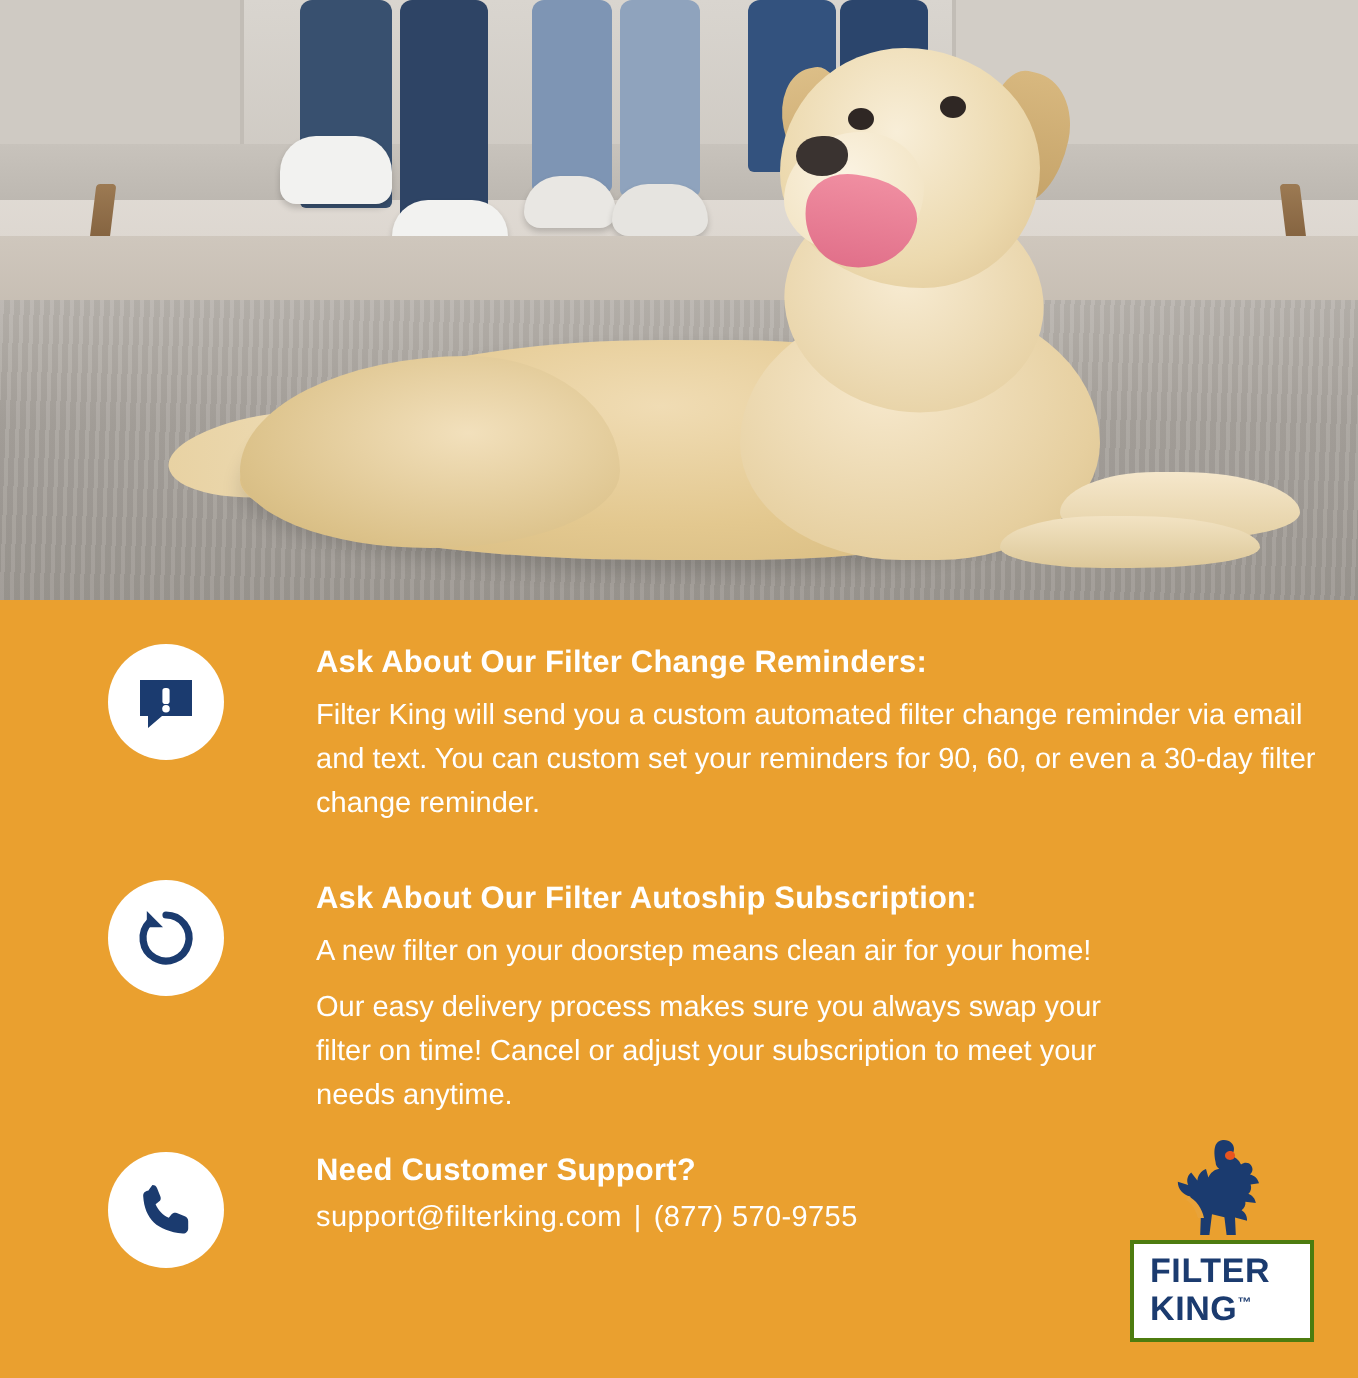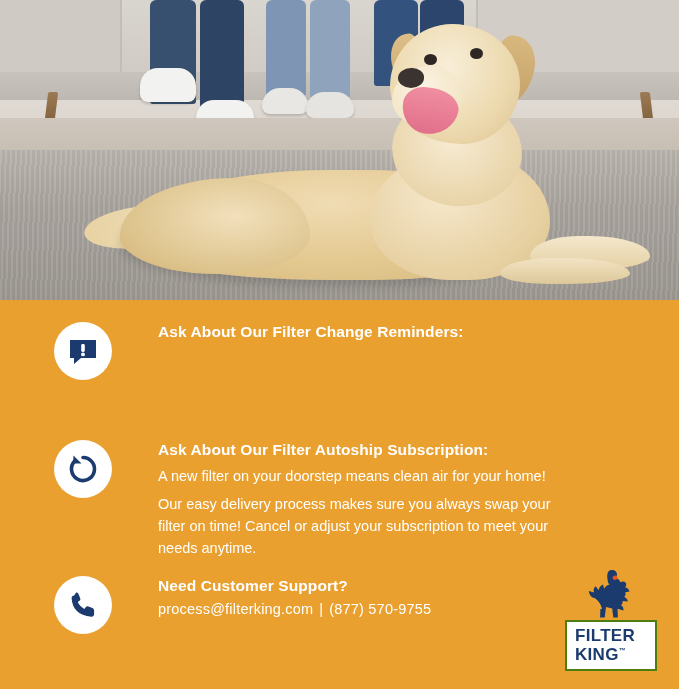--- a/index.html
+++ b/index.html
@@ -324,20 +324,21 @@
     <div class="row row-1">
       <div class="badge">
         <svg width="34" height="34" viewBox="0 0 34 34" aria-hidden="true">
           <path d="M4 6h26v18H15l-7 6v-6H4z" fill="#1b3b6f"></path>
           <rect x="15.2" y="10" width="3.6" height="8" rx="1.4" fill="#ffffff"></rect>
           <circle cx="17" cy="20.4" r="1.9" fill="#ffffff"></circle>
         </svg>
       </div>
       <div class="rtext">
         <p class="rtitle">Ask About Our Filter Change Reminders:</p>
+        <p class="rbody">Filter King will send you a custom automated filter change reminder via email and text. You can custom set your reminders for 90, 60, or even a 30-day filter change reminder.</p>
       </div>
     </div>
 
     <div class="row row-2">
       <div class="badge">
         <svg width="34" height="34" viewBox="0 0 34 34" aria-hidden="true">
           <path d="M17 5.5a11.5 11.5 0 1 1-8.13 3.37" fill="none" stroke="#1b3b6f" stroke-width="3.6" stroke-linecap="round"></path>
           <path d="M7.4 3.5 L7.4 11.6 L15.5 11.6 Z" fill="#1b3b6f"></path>
         </svg>
       </div>
@@ -350,21 +351,21 @@
 
     <div class="row row-3">
       <div class="badge">
         <svg width="32" height="32" viewBox="0 0 32 32" aria-hidden="true">
           <path d="M9.2 3.5c1.2 0 2 .6 2.4 1.7l1.6 4c.4 1 .1 2-.7 2.6l-1.7 1.3c1.3 3 3.6 5.4 6.6 6.8l1.3-1.7c.7-.8 1.7-1.1 2.7-.7l4 1.6c1.1.5 1.7 1.3 1.7 2.5v3.6c0 1.5-1.2 2.6-2.7 2.5C11.6 26.6 5.3 20.3 4.6 9.1 4.5 7.6 5.6 6.4 7.1 6.4z" fill="#1b3b6f"></path>
         </svg>
       </div>
       <div class="rtext">
         <p class="rtitle">Need Customer Support?</p>
         <p class="contact">
-          <span>process@filterking.com</span><span class="sep">|</span><span>(877) 570-9755</span>
+          <span>support@filterking.com</span><span class="sep">|</span><span>(877) 570-9755</span>
         </p>
       </div>
     </div>
 
     <div class="logo">
       <div class="logo-lion">
         <svg width="86" height="52" viewBox="0 0 86 52" aria-hidden="true">
           <path d="M44 2c3 0 5 2 5 4.5 0 1.6-.8 2.6-1.9 3.3 2.5.6 4.4 2.2 5.4 4.4 1.8-1.2 3.8-1.1 5 .4 1.2 1.5.9 3.5-.5 4.6 2.3.5 4 2.2 4.5 4.4l-4.2.6c.6 1.7.2 3.5-1.1 4.7 2 .8 3.4 2.5 3.7 4.6l-5.2-.6c.2 1.7-.5 3.3-1.9 4.2 1.9 1.2 2.9 3.2 2.7 5.3l-6-1.6.4 8.7h-4.6l-1.1-8.9-6.2-1.5-1.3 10.4h-4.6l.4-11.7c-2.9-1.6-4.9-4.3-5.4-7.5-3.6-.8-6.2-3.8-6.2-7.4l5.2 1.6c-1-2.2-.4-4.7 1.5-6.2l3.1 3.9c.2-2.6 1.9-4.8 4.3-5.7l1.2 4.2c1-2.3 3-3.9 5.4-4.3-1.1-.8-1.8-1.9-1.8-3.3C38 4 40.9 2 44 2z" fill="#1b3b6f"></path>
           <path d="M47 7.5c1.4 0 2.5 1 2.5 2.3S48.4 12 47 12s-2.5-1-2.5-2.2S45.6 7.5 47 7.5z" fill="#e8541f"></path>
           <path d="M26 30c4 2 7 6 8 11h-3c-1.4-4.4-3-7.4-6-9z" fill="#e8a33a"></path>

